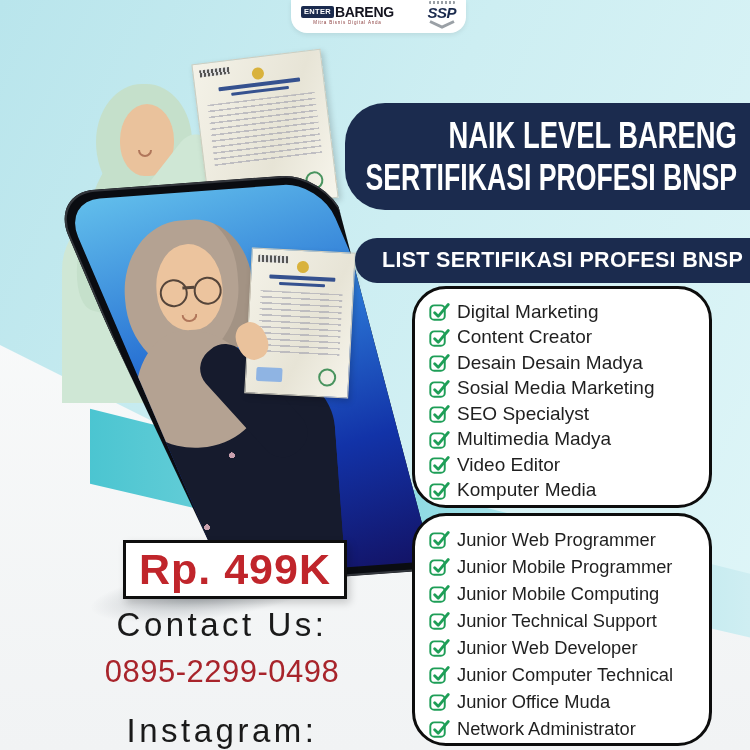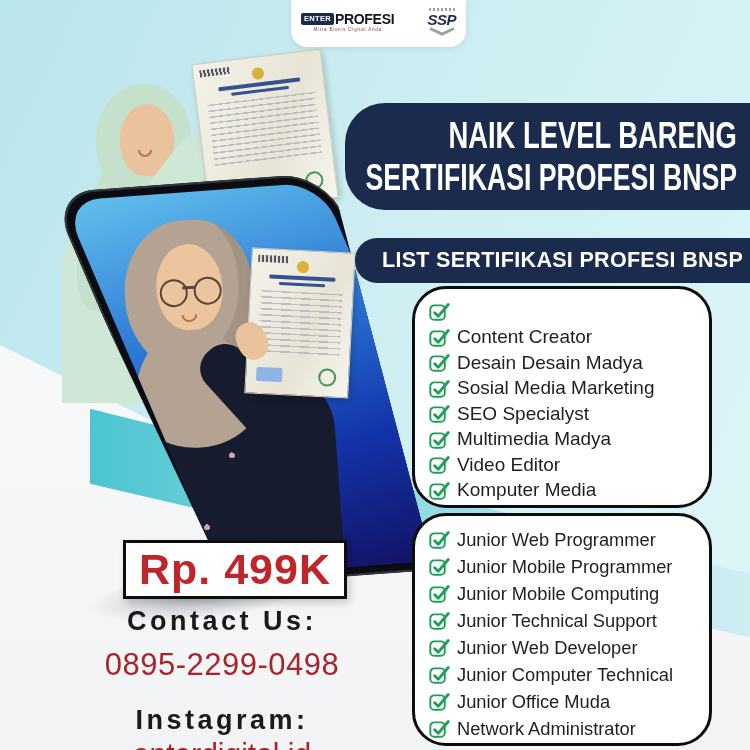--- a/index.html
+++ b/index.html
@@ -20,21 +20,21 @@
     position:absolute;inset:0;z-index:3;
     clip-path:polygon(12% 54.5%,100% 76.5%,100% 85%,12% 64.5%);
     background:linear-gradient(90deg,#45c3cf 8%,#9fe0e7 65%,#cfeef2 100%);
   }
   .deco-circle{
     position:absolute;left:286px;top:408px;width:96px;height:96px;z-index:4;
     border-radius:50%;background:#356b75;
   }
   
   .logo-bar{
-    position:absolute;left:291px;top:0;width:175px;height:47px;z-index:20;
+    position:absolute;left:291px;top:0;width:175px;height:33px;z-index:20;
     background:#fff;border-radius:0 0 16px 16px;
     display:flex;align-items:center;justify-content:space-between;
     padding:3px 10px 6px 10px;box-sizing:border-box;
     box-shadow:0 2px 5px rgba(0,0,0,.08);
   }
   .ed-logo{display:flex;flex-direction:column;align-items:center;line-height:1;}
   .ed-row{display:flex;align-items:center;gap:1px;}
   .ed-prefix{background:var(--navy,#1b2b4e);color:#fff;font-size:7.5px;font-weight:700;
     padding:2px 3px;border-radius:2px;letter-spacing:.3px;}
   .ed-suffix{color:#14141f;font-size:14px;font-weight:800;letter-spacing:-.3px;}
@@ -74,21 +74,21 @@
   .check{flex:0 0 auto;display:inline-flex;}
   
   .price-box{
     position:absolute;left:123px;top:540px;width:224px;height:59px;z-index:22;
     background:#fff;border:3.5px solid #0e0e0e;box-sizing:border-box;
     display:grid;place-items:center;
     color:var(--red,#c0252b);font-size:43px;font-weight:800;letter-spacing:1px;
     box-shadow:3px 4px 8px rgba(0,0,0,.18);
   }
   .contact-block{position:absolute;left:98px;top:606px;width:248px;z-index:22;text-align:center;}
-  .block-label{font-size:27px;font-weight:700;letter-spacing:3.5px;color:#1a1a1a;text-align:center;}
+  .block-label{font-size:33px;font-weight:400;letter-spacing:3.5px;color:#1a1a1a;text-align:center;}
   .contact-phone{font-size:31px;color:var(--dark-red,#a8242b);margin-top:10px;letter-spacing:.5px;}
   .ig-label{margin-top:22px;}
   .ig-handle{font-size:30px;color:var(--dark-red,#a8242b);margin-top:1px;}
   
   .phone-shadow{
     position:absolute;left:40px;top:558px;width:330px;height:72px;z-index:5;
     background:radial-gradient(50% 50% at 50% 50%,rgba(70,80,90,.38),rgba(70,80,90,0) 70%);
     transform:rotate(-7deg);
   }
   .phone{
@@ -213,21 +213,21 @@
     <div class="c-lines"></div>
     <div class="c-holo"></div>
     <div class="c-stamp"></div>
   </div>
   <div class="hand h2"></div>
 
   <div class="logo-bar">
     <div class="ed-logo">
       <div class="ed-row">
         <span class="ed-prefix">ENTER</span>
-        <span class="ed-suffix">PROFESI</span>
+        <span class="ed-suffix">BARENG</span>
       </div>
       <div class="ed-tagline">Mitra Bisnis Digital Anda</div>
     </div>
     <div class="ssp-logo">
       <div class="ssp-micro"></div>
       <span class="ssp-text">SSP</span>
       <svg width="28" height="9" viewBox="0 0 28 9">
         <path d="M2 1.5 L14 7 L26 1.5" stroke="#9aa0a6" stroke-width="3" fill="none"></path>
       </svg>
     </div>
@@ -243,20 +243,21 @@
   <div class="card card1">
     <ul class="cert-list">
 
         <li class="cert-item">
           <span class="check">
             <svg width="21" height="21" viewBox="0 0 24 24">
               <rect x="1.5" y="5" width="16.5" height="16.5" rx="4.5" fill="none" stroke="#1e9e57" stroke-width="2.2"></rect>
               <path d="M6.5 13.5 L10.5 17.5 L22 4" fill="none" stroke="#1e9e57" stroke-width="3.2" stroke-linecap="round" stroke-linejoin="round"></path>
             </svg>
           </span>
+          <span class="cert-label">Digital Marketing</span>
         </li>
 
         <li class="cert-item">
           <span class="check">
             <svg width="21" height="21" viewBox="0 0 24 24">
               <rect x="1.5" y="5" width="16.5" height="16.5" rx="4.5" fill="none" stroke="#1e9e57" stroke-width="2.2"></rect>
               <path d="M6.5 13.5 L10.5 17.5 L22 4" fill="none" stroke="#1e9e57" stroke-width="3.2" stroke-linecap="round" stroke-linejoin="round"></path>
             </svg>
           </span>
           <span class="cert-label">Content Creator</span>

